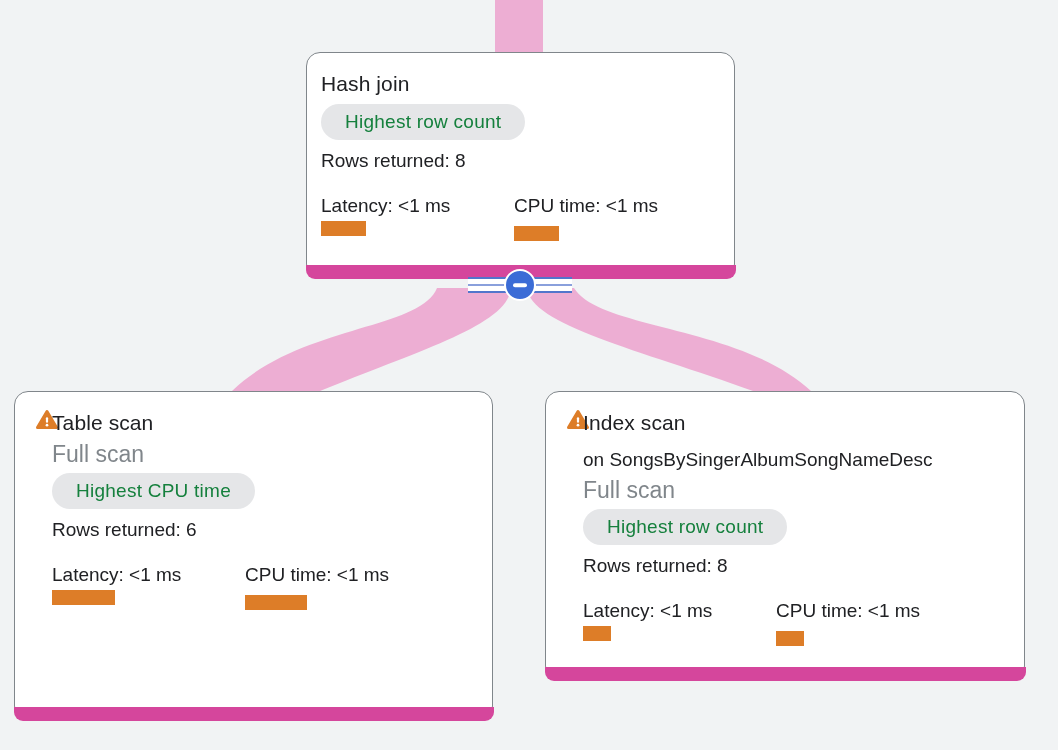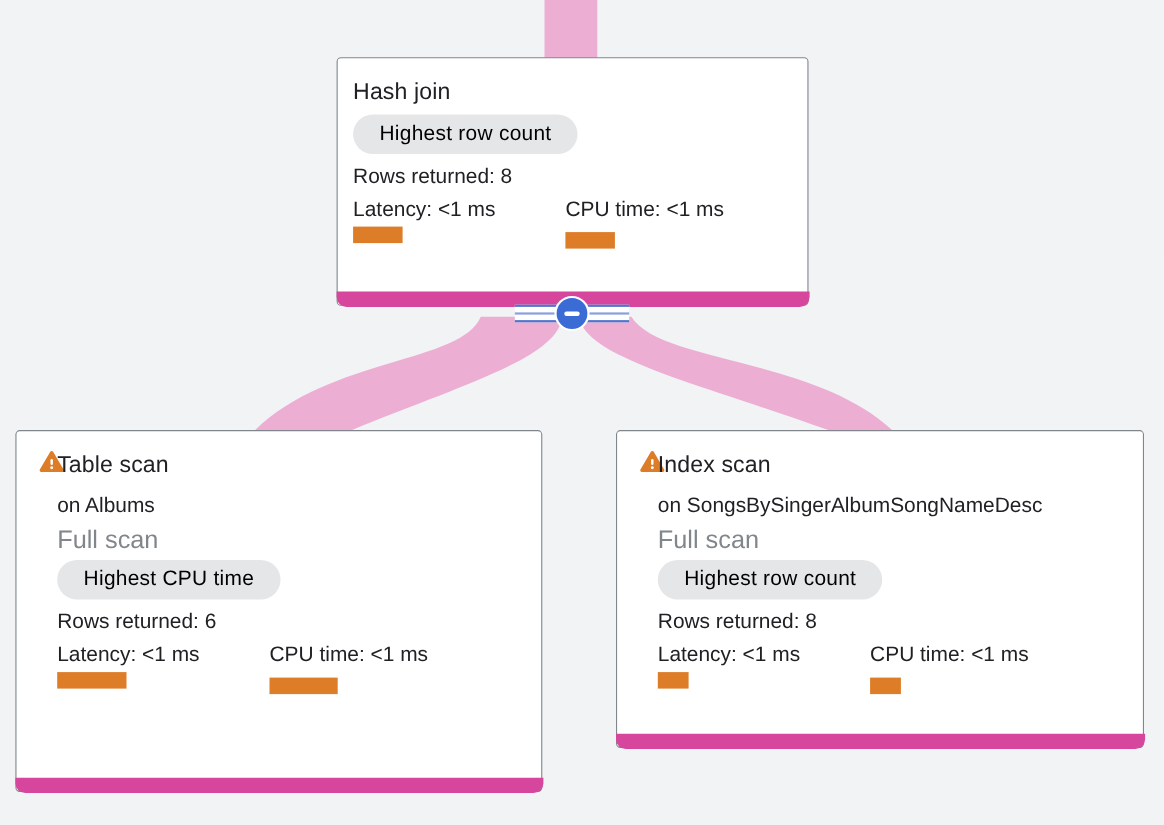--- a/index.html
+++ b/index.html
@@ -12,27 +12,27 @@
     font-family: "Liberation Sans", sans-serif;
     color: #202124;
   }
   .edges { position: absolute; left: 0; top: 0; z-index: 0; }
 
   
   .card {
     position: absolute;
     background: #ffffff;
     border: 1.5px solid #80868b;
-    border-radius: 4px;
+    border-radius: 14px;
     box-sizing: border-box;
     z-index: 1;
   }
   .card-hash  { left: 306px; top: 52px;  width: 429px; height: 226px; }
   .card-table { left: 14px;  top: 391px; width: 479px; height: 329px; }
-  .card-index { left: 560px; top: 391px; width: 480px; height: 289px; }
+  .card-index { left: 545px; top: 391px; width: 480px; height: 289px; }
 
   .accent-bar {
     position: absolute;
     left: -1.5px; right: -1.5px; bottom: -1.5px;
     height: 14px;
     background: #d5469c;
     border-radius: 0 0 9px 9px;
   }
 
   .card-content { position: relative; padding: 18px 14px 0 14px; }
@@ -58,36 +58,36 @@
   .scan-mode {
     font-size: 23px;
     line-height: 24px;
     margin-top: 6px;
     color: #80868b;
   }
   .badge {
     display: table;
     margin-top: 7px;
     background: #e5e6e8;
-    color: #000000;
+    color: #15803d;
     font-size: 19px;
     line-height: 36px;
     height: 20px;
     padding: 0 24px;
     border-radius: 18px;
     letter-spacing: 0.25px;
     white-space: nowrap;
   }
   .badge + .badge { margin-top: 2px; }
   .rows-returned {
     font-size: 19px;
     line-height: 24px;
     margin-top: 9px;
   }
-  .metrics { display: flex; margin-top: 6px; }
+  .metrics { display: flex; margin-top: 21px; }
   .metric { width: 193px; }
   .metric-label { font-size: 19px; line-height: 24px; }
   .bar { height: 15px; background: #dd7d28; margin-top: 3px; }
   .metric-cpu .bar { margin-top: 8px; }
 
   
   .connector {
     position: absolute;
     left: 468px; top: 277px;
     width: 104px; height: 16px;
@@ -163,21 +163,20 @@
   </div>
 
   <section class="card card-table">
     <svg class="warning" viewBox="0 0 24 24">
       <polygon points="12,3.5 21.5,19.5 2.5,19.5" fill="#dd7d28" stroke="#dd7d28" stroke-width="3" stroke-linejoin="round"></polygon>
       <rect x="10.9" y="9.2" width="2.2" height="5.6" rx="1.1" fill="#ffffff"></rect>
       <circle cx="12" cy="17.2" r="1.35" fill="#ffffff"></circle>
     </svg>
     <div class="card-content">
       <div class="node-title">Table scan</div>
-      <div class="node-target">on Albums</div>
       <div class="scan-mode">Full scan</div>
       <div class="badge">Highest CPU time</div>
       <div class="rows-returned">Rows returned: 6</div>
       <div class="metrics">
         <div class="metric metric-latency">
           <div class="metric-label">Latency: &lt;1 ms</div>
           <div class="bar" style="width: 63px;"></div>
         </div>
         <div class="metric metric-cpu">
           <div class="metric-label">CPU time: &lt;1 ms</div>

